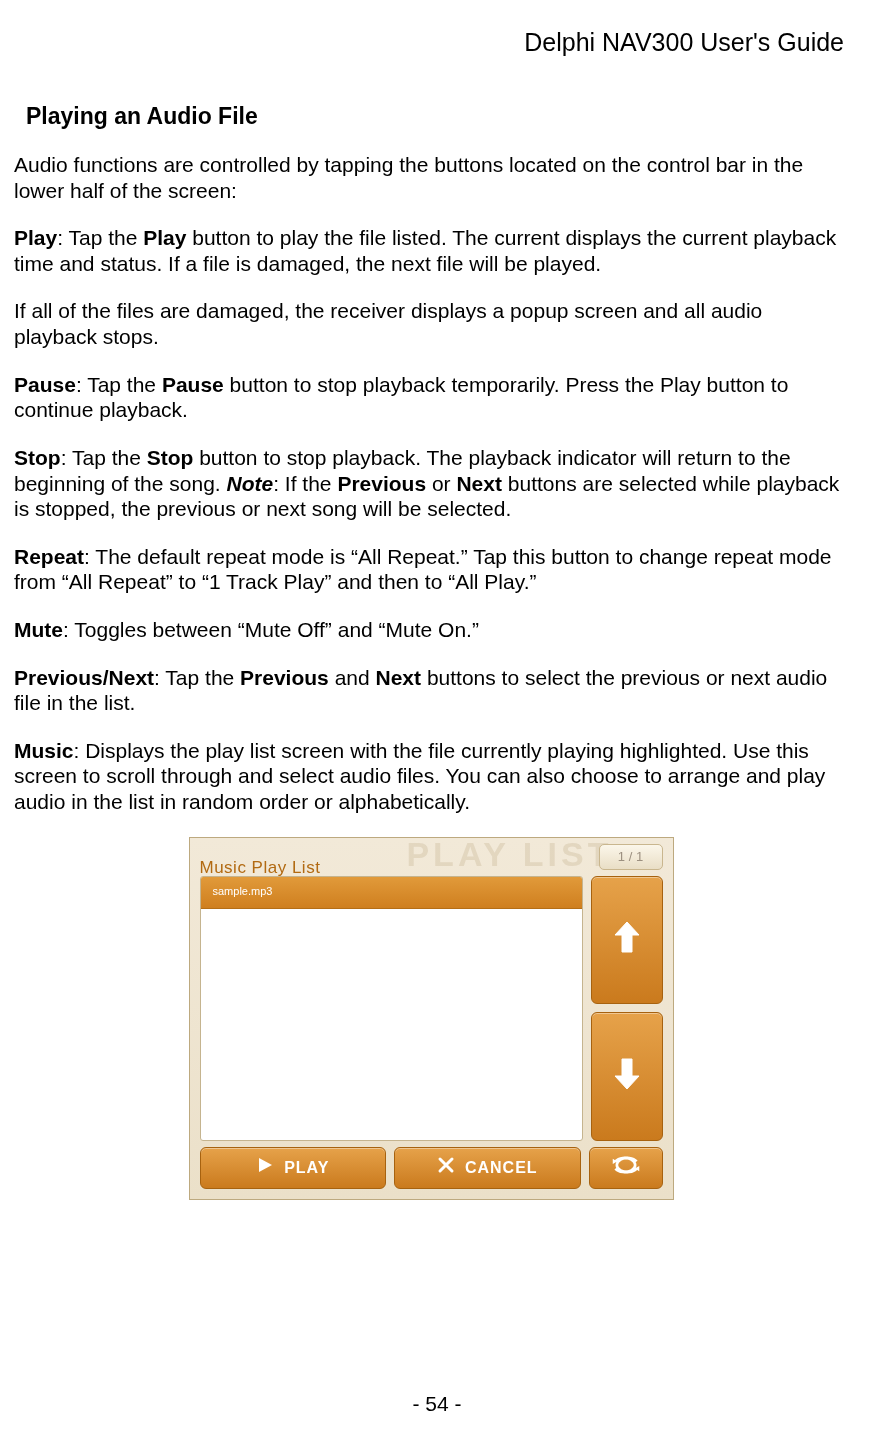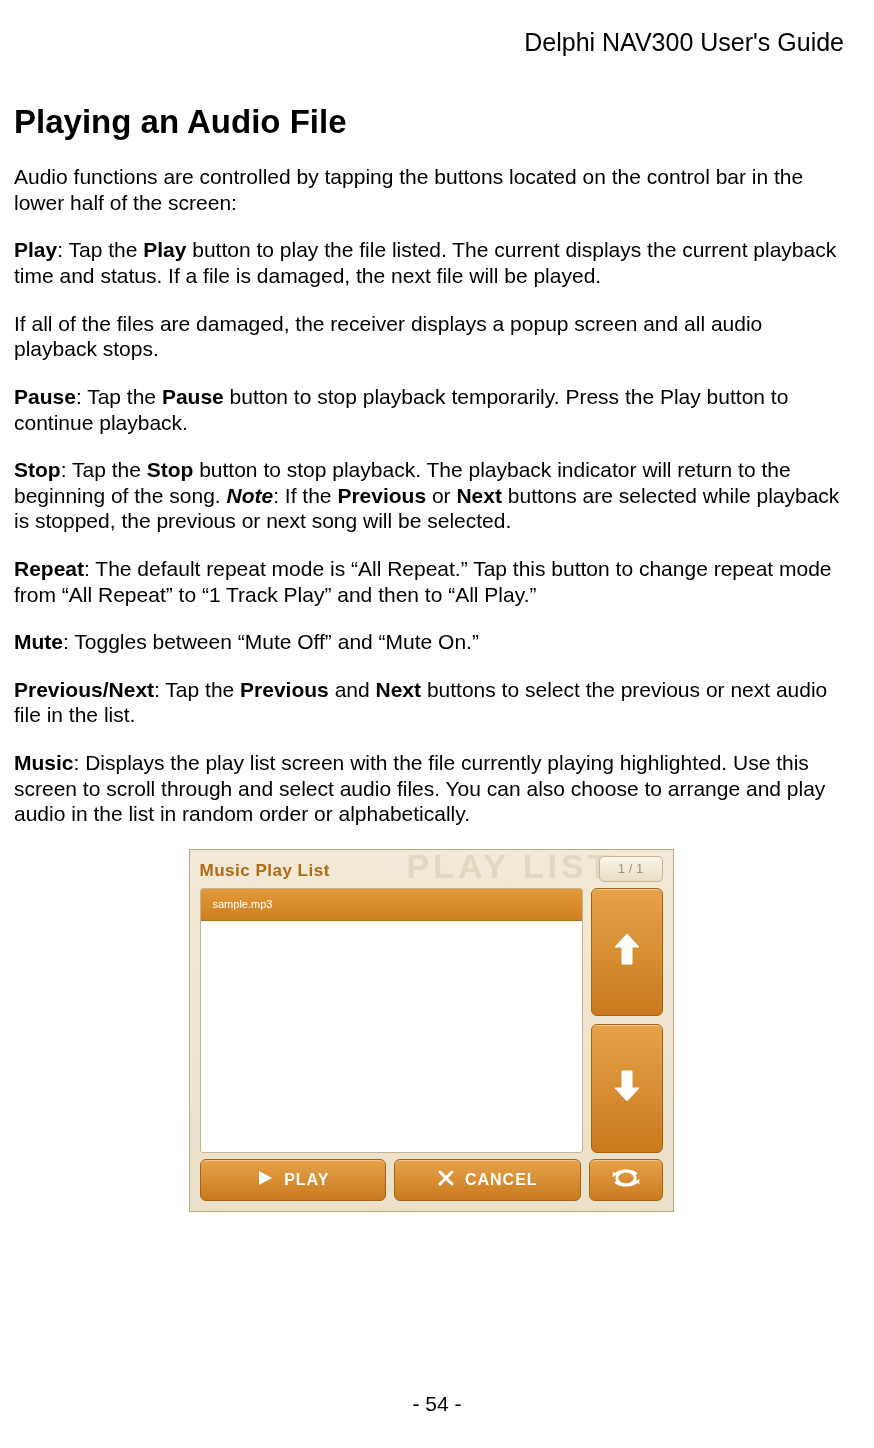--- a/index.html
+++ b/index.html
@@ -24,23 +24,23 @@
     left:0;right:0;
     text-align:center;
     font-size:21px;
   }
   .content{
     margin-top:74px;
     font-size:21px;
     line-height:1.22;
   }
   h2{
-    font-size:33px;
+    font-size:23px;
     font-weight:bold;
-    margin:0 0 22px 0;
+    margin:0 0 22px 12px;
   }
   p{margin:0 0 22px 0;}
   .b{font-weight:bold;}
   .bi{font-weight:bold;font-style:italic;}
 
   
   .device-wrap{
     width:485px;
     margin:6px auto 0 auto;
   }
@@ -50,23 +50,23 @@
     background:linear-gradient(#f2e9d8,#ebe0c9);
     border:1px solid #bda97f;
     box-sizing:border-box;
     position:relative;
     font-family:Arial,Helvetica,sans-serif;
   }
   .dev-header{
     height:34px;
     display:flex;
     align-items:center;
-    padding:5px 10px;
+    padding:14px 10px;
     color:#b26a12;
-    font-weight:bold;
+    font-weight:normal;
     font-size:17px;
     letter-spacing:0.5px;
   }
   .ghost-title{
     position:absolute;
     top:-4px;
     right:60px;
     font-size:34px;
     font-weight:900;
     color:rgba(174,150,110,0.22);

